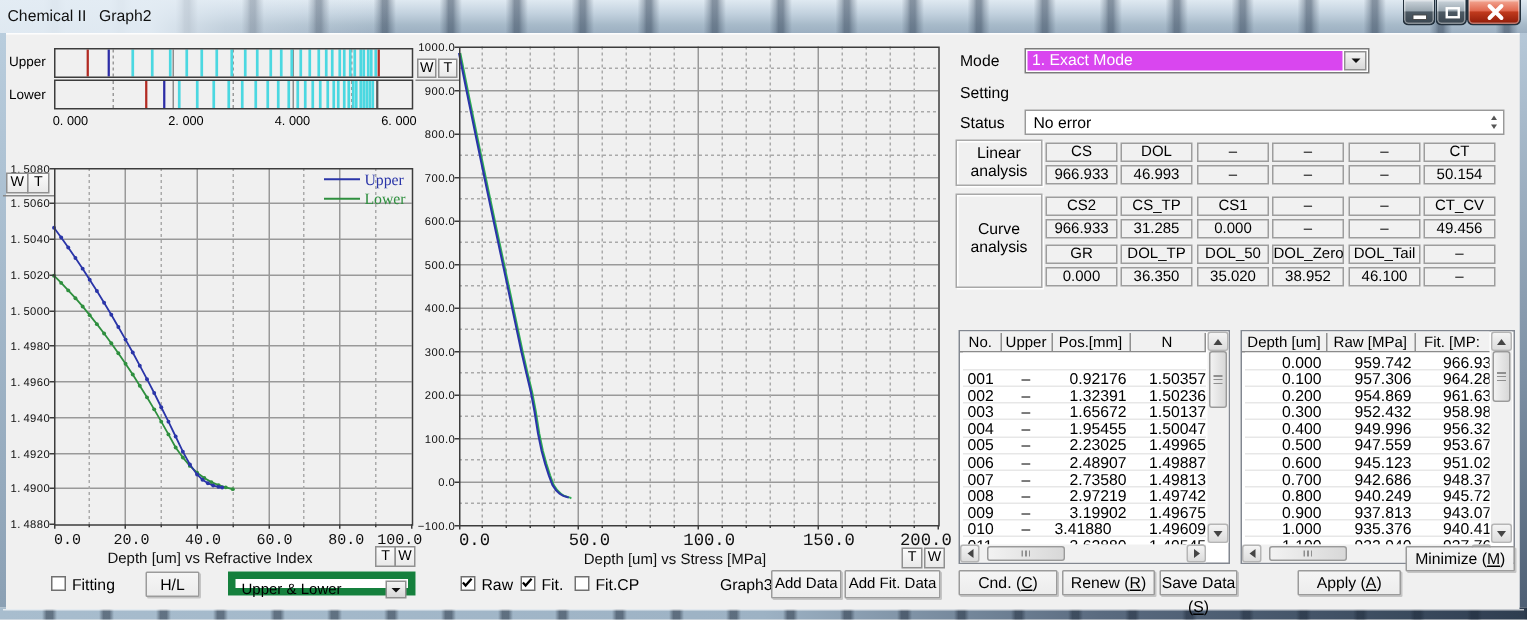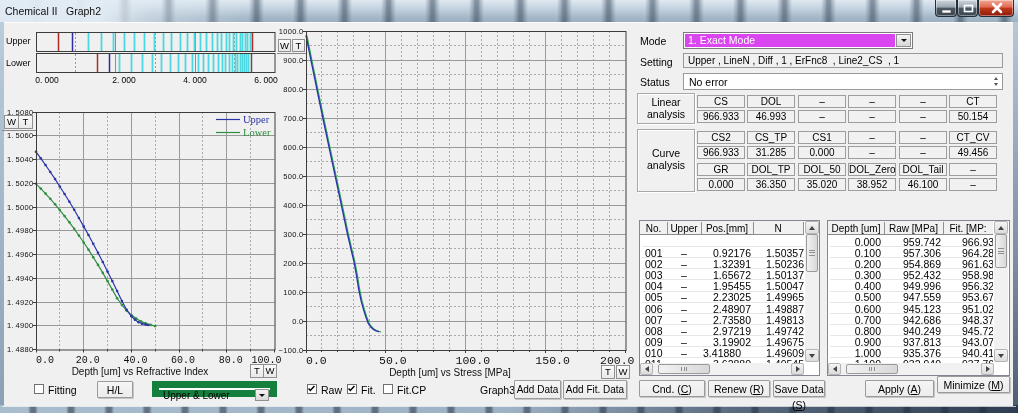--- a/index.html
+++ b/index.html
@@ -373,21 +373,21 @@
       <text x="174" y="351" text-anchor="middle" class="ttl">Depth [um] vs Stress [MPa]</text>
     </svg>
     <div class="wtb" style="left:278px;top:39px;width:13px;height:13px">W</div>
     <div class="wtb" style="left:292px;top:39px;width:13px;height:13px">T</div>
     <div style="position:absolute;left:277px;top:53px;width:29px;height:1px;background:#888"></div>
     <div class="wtb" style="left:601px;top:365px;width:14px;height:14px">T</div>
     <div class="wtb" style="left:616px;top:365px;width:14px;height:14px">W</div>
     <div class="cb" style="left:34px;top:384px"></div>
     <div class="lab" style="left:48px;top:384px">Fitting</div>
     <div class="btn" style="left:97px;top:381px;width:36px;height:17px;line-height:16px">H/L</div>
-    <div style="position:absolute;left:152px;top:381px;width:125px;height:16px;background:#fff;border:7px solid #15803d;box-sizing:border-box">
+    <div style="position:absolute;left:152px;top:381px;width:125px;height:16px;background:#fff;border:5px solid #15803d;box-sizing:border-box">
 <div style="position:absolute;left:4px;top:2px;font-size:10px">Upper &amp; Lower</div>
 <div style="position:absolute;right:1px;top:1px;width:14px;height:12px;background:linear-gradient(#f4f4f4,#d8d8d8);border:1px solid #909090;box-sizing:border-box;display:flex;align-items:center;justify-content:center">
         <span style="display:inline-block;width:0;height:0;border-left:3.5px solid transparent;border-right:3.5px solid transparent;border-top:3.5px solid #111"></span>
       </div>
     </div>
     <div class="cb" style="left:307px;top:384px">
       <svg width="9" height="9" viewBox="0 0 9 9" style="position:absolute;left:-1px;top:-1px">
         <path d="M1.6 4.4 L3.4 6.4 L7.4 1.9" fill="none" stroke="#000" stroke-width="1.5"></path>
       </svg>
     </div>
@@ -404,23 +404,20 @@
     <div class="btn" style="left:514px;top:380px;width:47px;height:19px;line-height:18px;font-size:10px">Add Data</div>
     <div class="btn" style="left:563px;top:380px;width:64px;height:19px;line-height:18px;font-size:10px">Add Fit. Data</div>
     <div class="lab" style="left:640px;top:35px">Mode</div>
     <div style="position:absolute;left:683px;top:32px;width:230px;height:17px;background:#fff;border:1px solid #7b7b7b;box-sizing:border-box">
 <div style="position:absolute;left:1px;top:1px;right:17px;bottom:1px;background:#d946ef;color:#fff;font-size:10.5px;padding-left:3px;line-height:13.5px">1. Exact Mode</div>
 <div style="position:absolute;right:1px;top:1px;width:15px;height:13px;background:linear-gradient(#f4f4f4,#d8d8d8);border:1px solid #909090;box-sizing:border-box;display:flex;align-items:center;justify-content:center">
         <span style="display:inline-block;width:0;height:0;border-left:3.5px solid transparent;border-right:3.5px solid transparent;border-top:3.5px solid #111"></span>
       </div>
     </div>
     <div class="lab" style="left:640px;top:56px">Setting</div>
-    <div style="position:absolute;left:683px;top:53px;width:320px;height:15px;background:#f0f0f0;border:1px solid #999;box-sizing:border-box">
-<div style="position:absolute;left:4px;top:1px;font-size:10px">Upper , LineN , Diff , 1 , ErFnc8&nbsp; , Line2_CS&nbsp; , 1</div>
-    </div>
     <div class="lab" style="left:640px;top:76px">Status</div>
     <div style="position:absolute;left:683px;top:73px;width:320px;height:17px;background:#fff;border:1px solid #999;box-sizing:border-box">
 <div style="position:absolute;left:5px;top:2px;font-size:10.5px">No error</div>
 <div style="position:absolute;right:0px;top:1px;width:13px;height:7px;display:flex;align-items:center;justify-content:center">
 <span style="display:inline-block;width:0;height:0;border-left:2.5px solid transparent;border-right:2.5px solid transparent;border-bottom:3.5px solid #555"></span>
       </div>
 <div style="position:absolute;right:0px;bottom:1px;width:13px;height:7px;display:flex;align-items:center;justify-content:center">
 <span style="display:inline-block;width:0;height:0;border-left:2.5px solid transparent;border-right:2.5px solid transparent;border-top:3.5px solid #555"></span>
       </div>
     </div>
@@ -674,13 +671,13 @@
         </div>
         <div class="sthumb" style="top:1px;left:18px;height:10px;width:52px">
           <div class="griph"></div>
         </div>
       </div>
     </div>
     <div class="btn" style="left:639px;top:380px;width:66px;height:17px;line-height:16px">Cnd. (<u>C</u>)</div>
     <div class="btn" style="left:708px;top:380px;width:62px;height:17px;line-height:16px">Renew (<u>R</u>)</div>
     <div class="btn" style="left:773px;top:380px;width:52px;height:17px;line-height:16px">Save Data (<u>S</u>)</div>
     <div class="btn" style="left:865px;top:380px;width:69px;height:17px;line-height:16px">Apply (<u>A</u>)</div>
-    <div class="btn" style="left:937px;top:376px;width:73px;height:17px;line-height:16px">Minimize (<u>M</u>)</div>
+    <div class="btn" style="left:937px;top:364px;width:73px;height:17px;line-height:16px">Minimize (<u>M</u>)</div>
   </div>
 </body></html>

